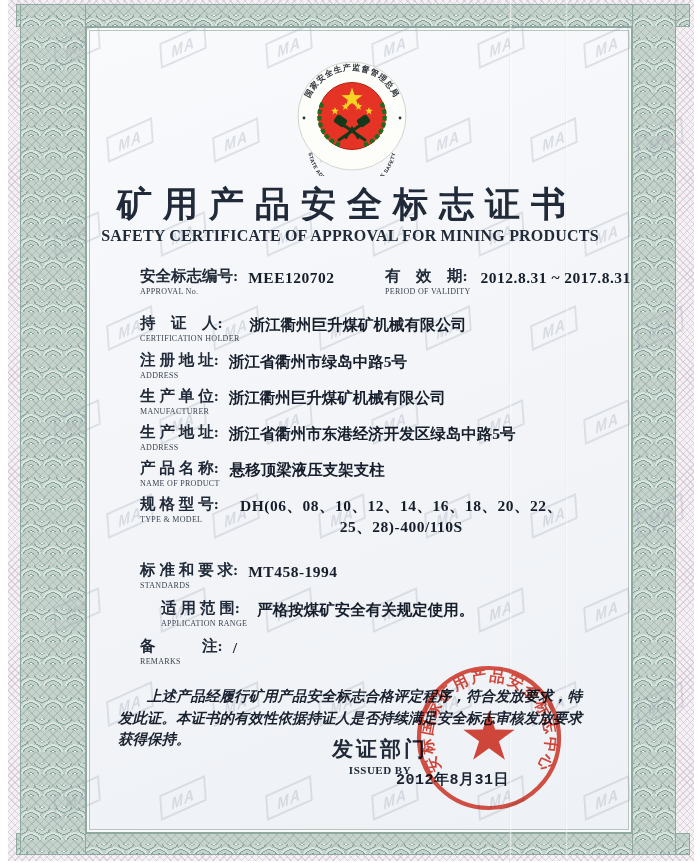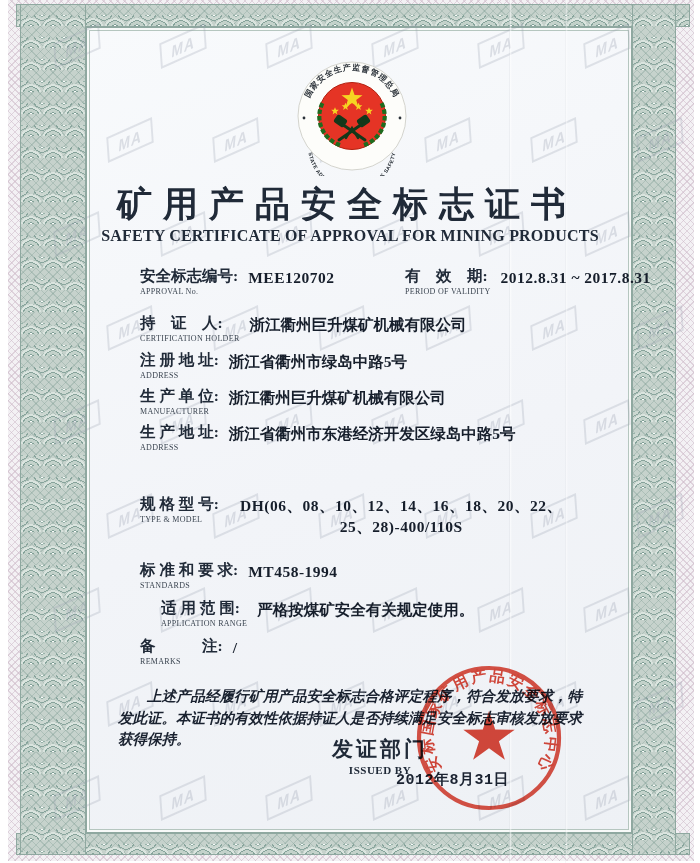--- a/index.html
+++ b/index.html
@@ -71,21 +71,21 @@
   .row{position:absolute;left:140px;display:flex;align-items:flex-start;}
   .lbl{display:flex;flex-direction:column;flex:none;}
   .lbl .zh{font-size:15.5px;font-weight:600;white-space:pre;color:var(--ink);}
   .lbl .en{font-size:8px;letter-spacing:.3px;color:#3a4450;margin-top:0px;
     font-family:"Liberation Serif",serif;white-space:nowrap;}
   .val{font-size:15.5px;font-weight:bold;color:#161e2b;margin-left:10px;margin-top:1px;
     line-height:21px;white-space:pre-wrap;}
   .val-latin{letter-spacing:.5px;}
 
   .row-approval{top:266px;}
-  .row-validity{top:266px;left:405px;}
+  .row-validity{top:266px;left:385px;}
   .r0{top:313px;} .r1{top:350px;} .r2{top:386px;} .r3{top:422px;}
   .r4{top:458px;} .r5{top:494px;} .r6{top:560px;justify-content:center;} .r7{top:598px;margin-left:21px;} .r8{top:636px;}
   .r5 .val{width:345px;text-align:center;}
 
   .statement{position:absolute;left:118px;top:686px;width:478px;
     font-size:14.5px;line-height:21.5px;font-style:italic;font-weight:600;
     text-indent:2em;color:#1a2230;}
 
   .issuer{position:absolute;left:300px;top:735px;width:160px;text-align:center;}
   .issuer .zh{font-size:21px;letter-spacing:3px;font-weight:600;color:var(--ink);}
@@ -250,20 +250,27 @@
         </div>
       <div class="val">浙江衢州巨升煤矿机械有限公司</div>
     </div>
     <div class="row r3">
       <div class="lbl">
           <span class="zh">生 产 地 址:</span>
       <span class="en">ADDRESS</span>
         </div>
       <div class="val">浙江省衢州市东港经济开发区绿岛中路5号</div>
     </div>
+    <div class="row r4">
+      <div class="lbl">
+          <span class="zh">产 品 名 称:</span>
+      <span class="en">NAME OF PRODUCT</span>
+        </div>
+      <div class="val">悬移顶梁液压支架支柱</div>
+    </div>
     <div class="row r5">
       <div class="lbl">
           <span class="zh">规 格 型 号:</span>
       <span class="en">TYPE &amp; MODEL</span>
         </div>
       <div class="val val-latin">DH(06、08、10、12、14、16、18、20、22、25、28)-400/110S</div>
     </div>
     <div class="row r6">
       <div class="lbl">
           <span class="zh">标 准 和 要 求:</span>

